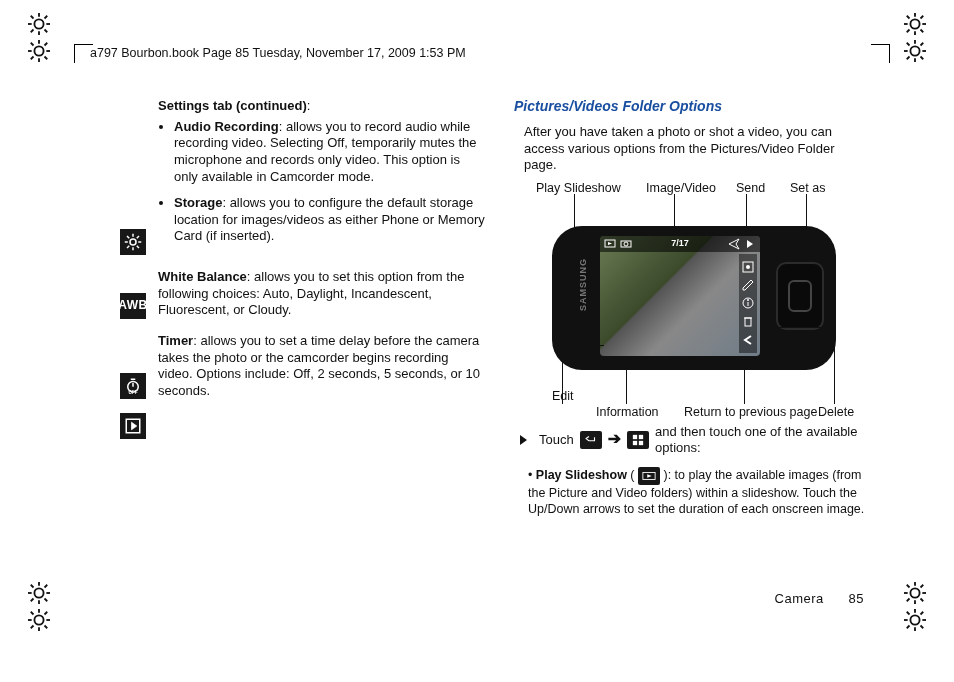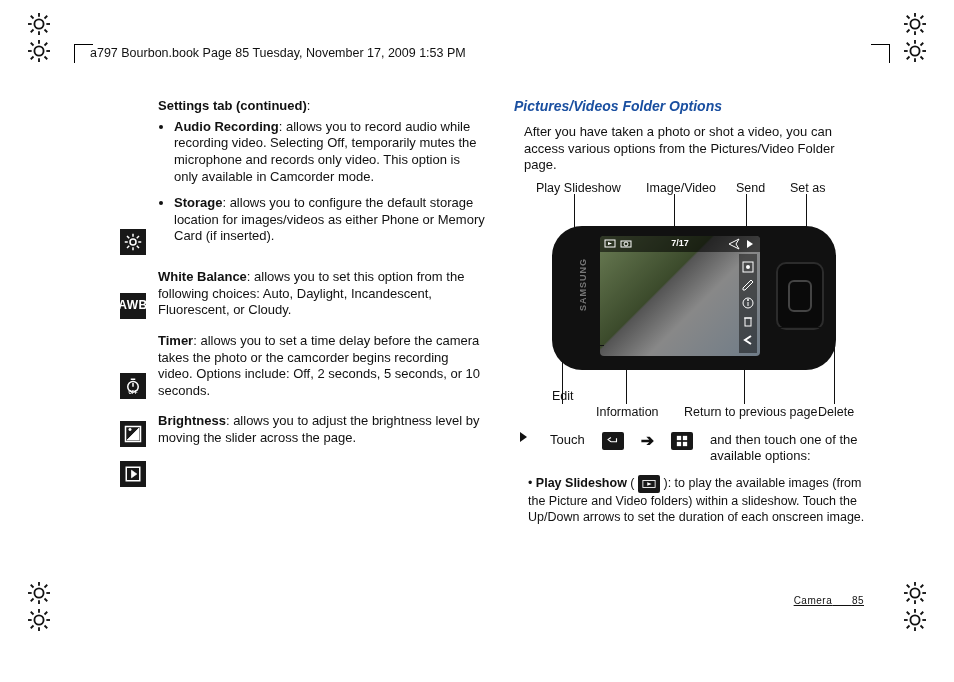--- a/index.html
+++ b/index.html
@@ -148,21 +148,21 @@
     width:44px; height:64px;
     border:2px solid #2c2c2c; border-radius:10px;
     background:#0a0a0a;
     display:flex; align-items:center; justify-content:center;
   }
   .nav-pad .center-btn {
     width:20px; height:28px;
     border:2px solid #444; border-radius:6px;
   }
 
-  .touch-line { display:flex; align-items:flex-start; gap:17px; margin-top:12px; font-size:13px;}
+  .touch-line { display:flex; align-items:center; gap:6px; margin-top:4px; font-size:13px;}
   .inline-icon {
     display:inline-flex; width:22px; height:18px;
     background:#181818; color:#fff;
     align-items:center; justify-content:center;
     vertical-align:middle;
     border-radius:2px;
   }
   .inline-icon svg { width:14px; height:12px; display:block;}
   .tri-bullet {
     display:inline-block; width:0;height:0;
@@ -173,23 +173,22 @@
   }
   .arrow-join {
     font-weight:bold; font-size:16px;
     display:inline-block; transform:translateY(-1px);
   }
 
   .footer {
     position: absolute;
     bottom: 76px;
     right: 90px;
-    font-size: 10px;
+    font-size: 13px;
     letter-spacing: .5px;
-    text-decoration: underline;
   }
   .crop-tl, .crop-tr, .crop-bl, .crop-br {
     position:absolute; width:18px; height:18px; border-color:#000; border-style:solid;
   }
   .crop-tl { left:74px; top:44px; border-width:1px 0 0 1px;}
   .crop-tr { right:64px; top:44px; border-width:1px 1px 0 0;}
 
   
   .v { width:1px; }
   .h { height:1px; }
@@ -362,33 +361,20 @@
             <line x1="12" y1="13" x2="12" y2="8" stroke="#fff" stroke-width="2"></line>
             <line x1="9" y1="3" x2="15" y2="3" stroke="#fff" stroke-width="2"></line>
             <text x="12" y="23" text-anchor="middle" font-size="6" fill="#fff" font-weight="bold">OFF</text>
           </svg>
       </div>
       <div class="icon-text-block">
         <span class="bold">Timer</span><span>: allows you to set a time delay before the camera takes the photo or the camcorder begins recording video. Options include: Off, 2 seconds, 5 seconds, or 10 seconds.</span>
       </div>
     </div>
 
-    <div class="icon-row">
-      <div class="icon-box">
-        <svg class="icon-svg" viewBox="0 0 24 24">
-            <rect x="2" y="2" width="20" height="20" fill="none" stroke="#fff" stroke-width="2"></rect>
-            <polygon points="4,20 20,4 20,20" fill="#fff"></polygon>
-            <line x1="6" y1="6" x2="10" y2="6" stroke="#fff" stroke-width="2"></line>
-            <line x1="8" y1="4" x2="8" y2="8" stroke="#fff" stroke-width="2"></line>
-          </svg>
-      </div>
-      <div class="icon-text-block">
-        <span class="bold">Brightness</span><span>: allows you to adjust the brightness level by moving the slider across the page.</span>
-      </div>
-    </div>
 
     <div class="icon-row">
       <div class="icon-box">
         <svg class="icon-svg" viewBox="0 0 24 24">
             <rect x="3" y="3" width="18" height="18" fill="none" stroke="#fff" stroke-width="2"></rect>
             <polygon points="10,7 17,12 10,17" fill="#fff"></polygon>
           </svg>
       </div>
     </div>
 

